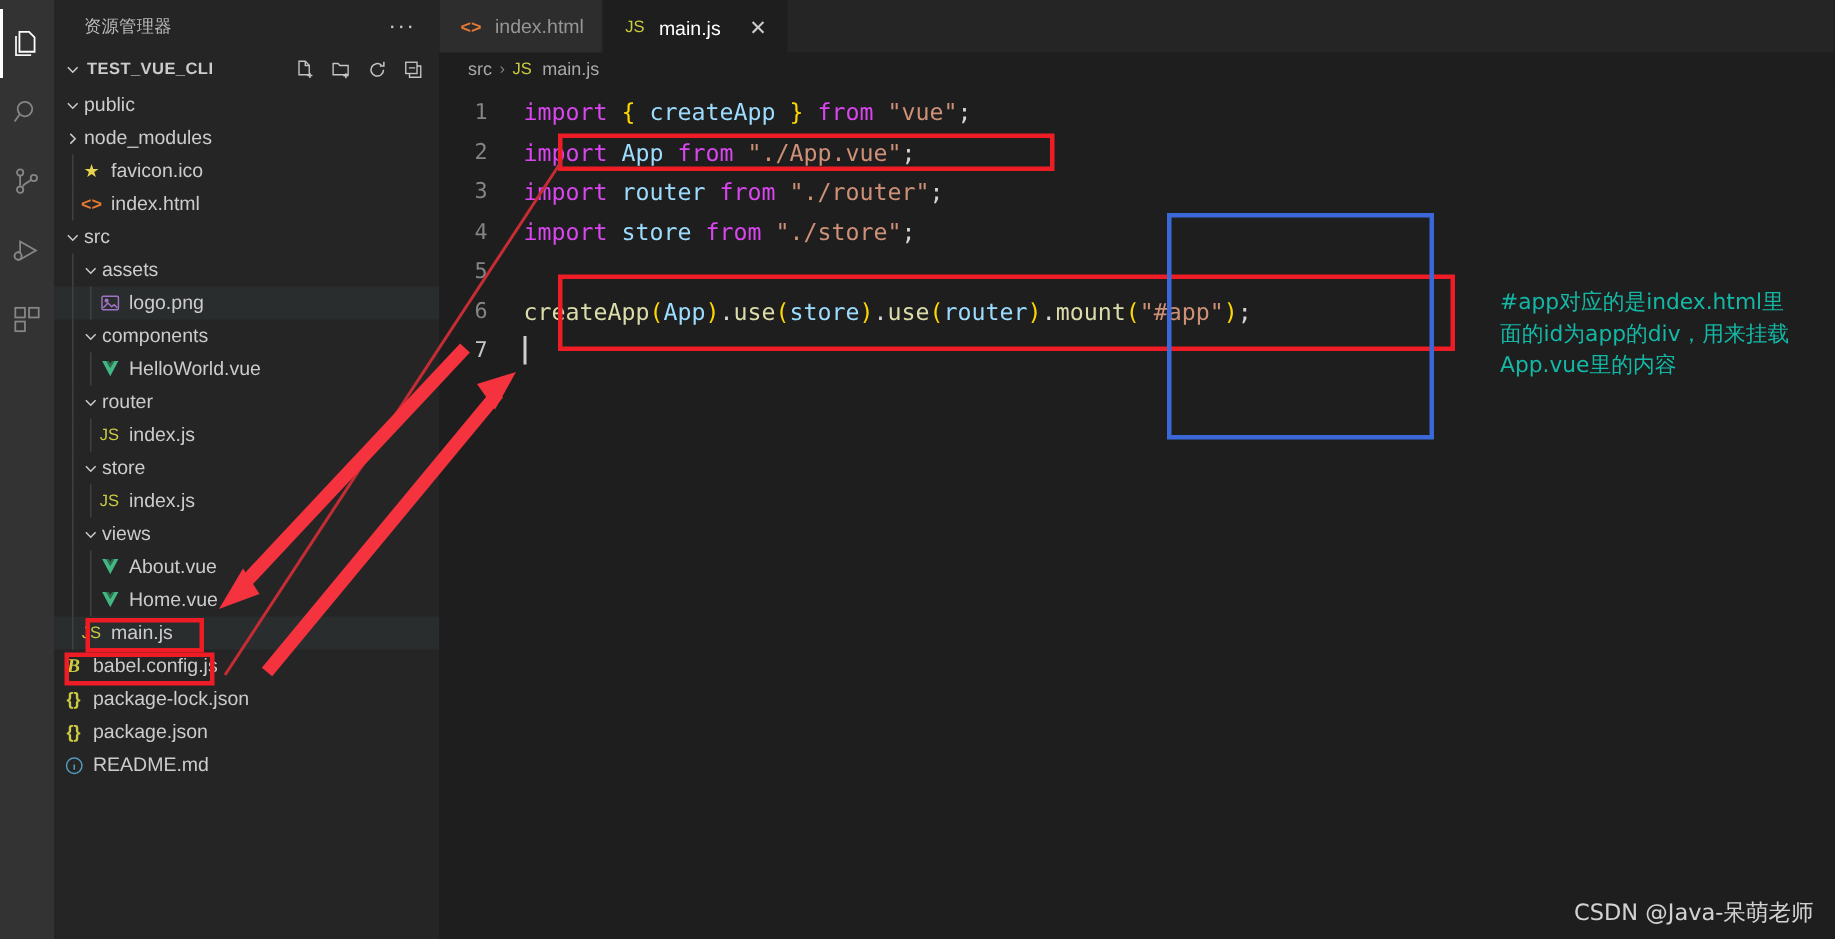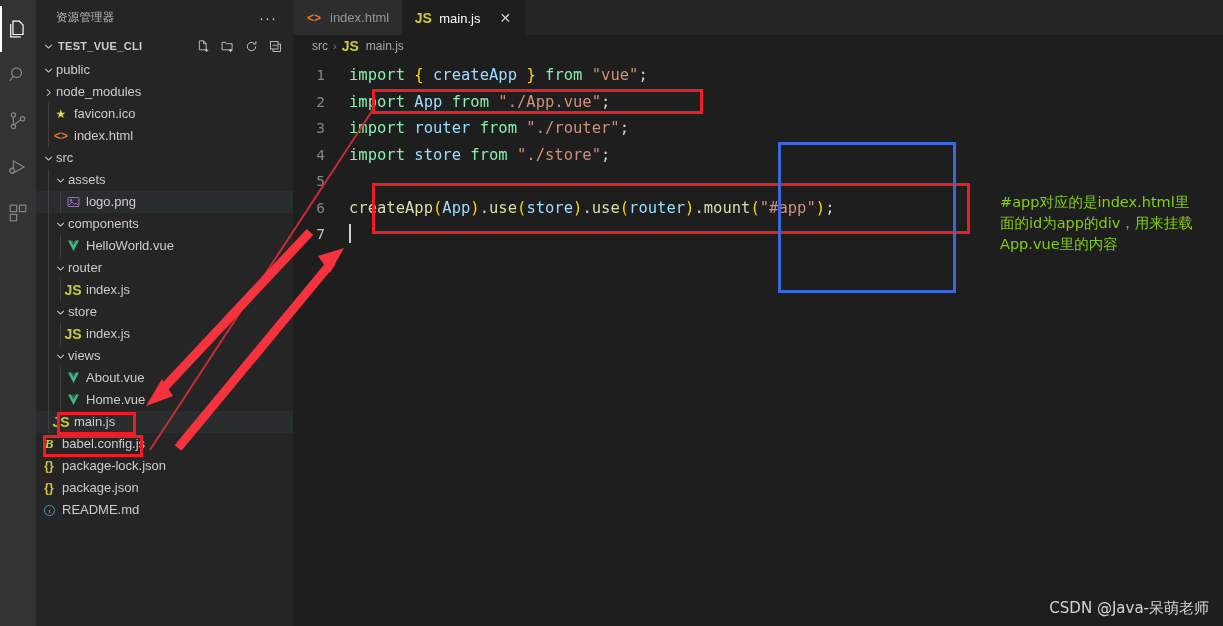--- a/index.html
+++ b/index.html
@@ -85,21 +85,21 @@
     color: #cccccc;
   }
   .chev svg { display: block; }
   .ficon {
     width: 18px; min-width: 18px;
     display: flex; align-items: center; justify-content: center;
     margin-right: 4px;
     font-size: 11px; font-weight: bold;
   }
   .lbl { line-height: 22px; }
-  .ic-js  { color: #cbcb41; font-size: 14px; font-weight: bold; font-family: "Liberation Sans", sans-serif; }
+  .ic-js  { color: #cbcb41; font-size: 11px; font-weight: normal; font-family: "Liberation Sans", sans-serif; }
   .ic-json{ color: #cbcb41; font-size: 12px; }
   .ic-md  { color: #519aba; font-size: 12px; }
   .ic-babel { color: #cbcb41; font-style: italic; font-size: 13px; font-family: "Liberation Serif", serif; font-weight: bold;}
   .ic-git { color: #6d8086; font-size: 11px; }
   .ic-html{ color: #e37933; font-size: 12px; font-weight: bold; }
   .ic-star{ color: #e8d44d; font-size: 12px; }
   .ic-img { color: #a074c4; font-size: 11px; }
 
   
   .guide {
@@ -156,21 +156,21 @@
   }
   .lnum {
     width: 56px; min-width: 56px;
     text-align: right; padding-right: 24px;
     color: #858585; font-size: 14.5px;
     box-sizing: border-box;
   }
   .lnum.cur { color: #c6c6c6; }
   .ctext { line-height: 26.5px; }
 
-  .t-kw   { color: #86efac; }
+  .t-kw   { color: #d946ef; }
   .t-id   { color: #9cdcfe; }
   .t-str  { color: #ce9178; }
   .t-fn   { color: #dcdcaa; }
   .t-pun  { color: #d4d4d4; }
   .t-br1  { color: #ffd700; }
   .t-semi { color: #d4d4d4; }
 
   .cursor {
     display: inline-block; width: 1.5px; height: 19px;
     background: #cfcfcf; vertical-align: -4px;
@@ -181,21 +181,21 @@
   .box-red {
     border: 3px solid #ee1c25;
     box-sizing: border-box;
   }
   .box-blue {
     border: 3px solid #3b68d8;
     box-sizing: border-box;
   }
   .note {
     position: absolute;
-    color: #84cc16;
+    color: #14b8a6;
     font-size: 14.5px;
     line-height: 21px;
     font-family: "DejaVu Sans", "Liberation Sans", sans-serif;
     white-space: pre-line;
     pointer-events: none;
   }
   .watermark {
     position: absolute; right: 14px; bottom: 8px;
     color: #e2e2e2; font-size: 15px;
     font-family: "DejaVu Sans", "Liberation Sans", sans-serif;

